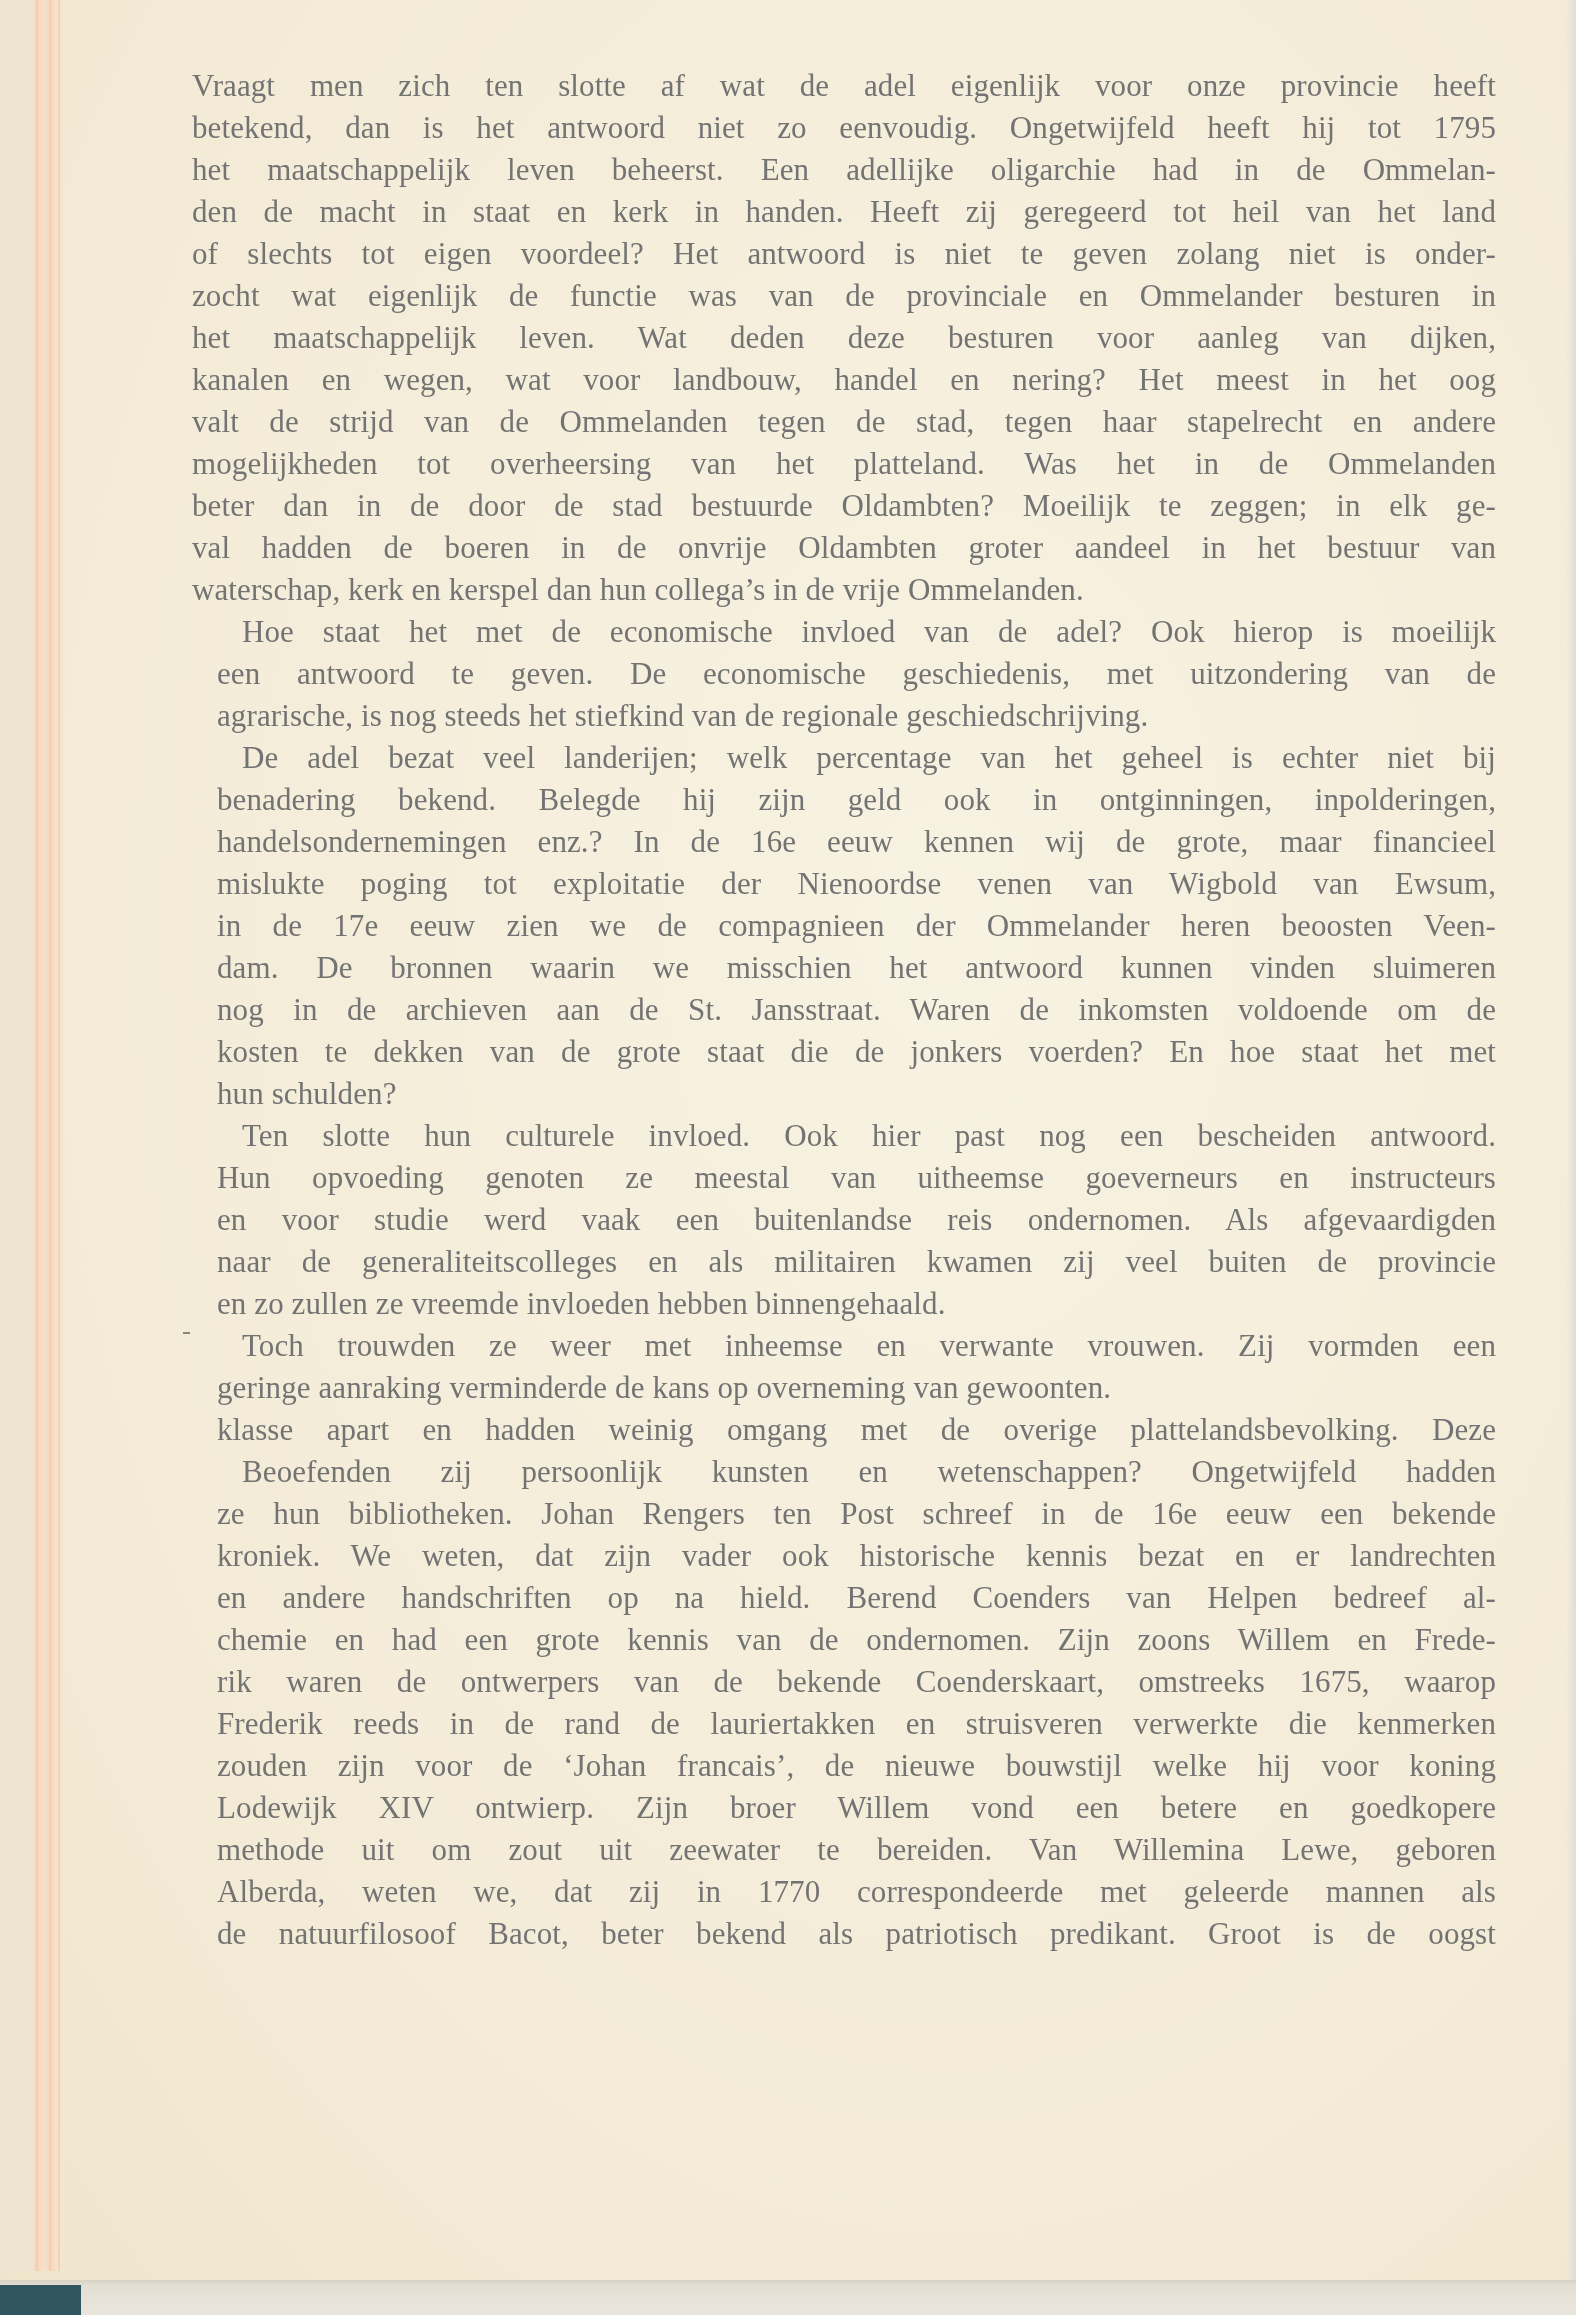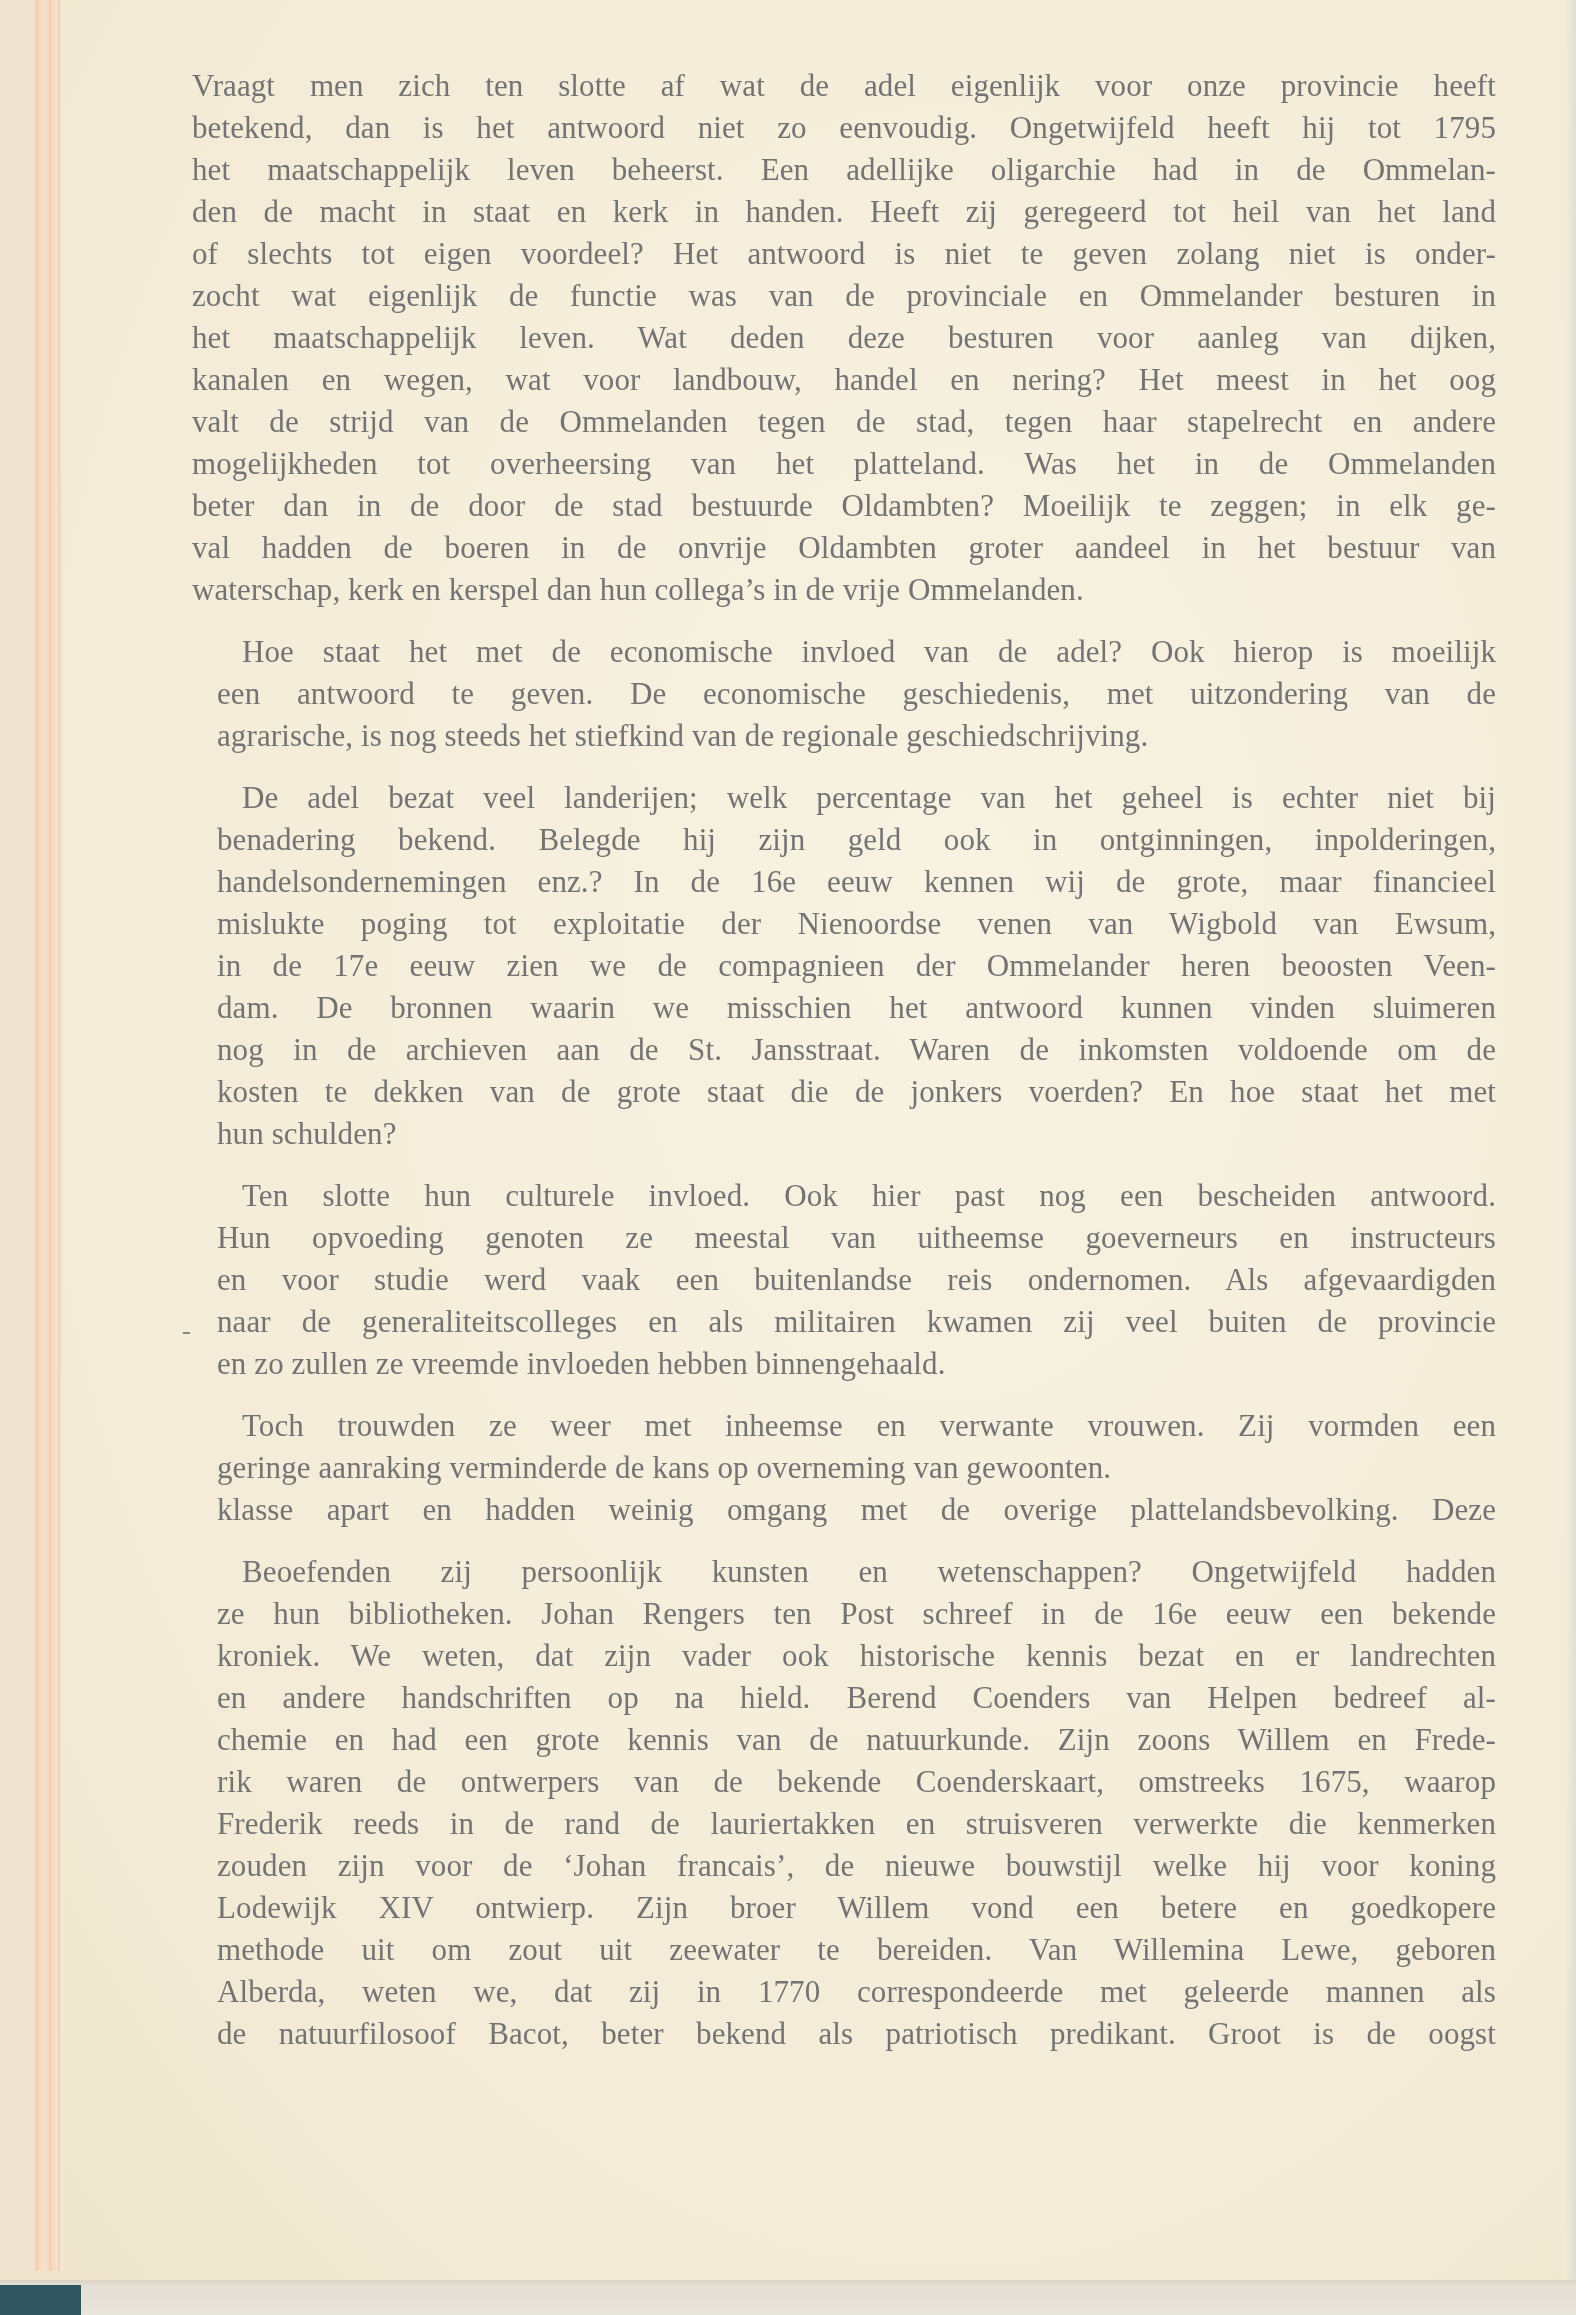--- a/index.html
+++ b/index.html
@@ -76,21 +76,20 @@
       letter-spacing: 0.1px;
     }
     .para {
       margin: 0;
       text-align: justify;
       text-align-last: left;
       hyphens: manual;
     }
     .para.indent {
       text-indent: 25px;
-      margin-top: 20px;
     }
     .line {
       display: block;
       text-align: justify;
       text-align-last: justify;
       white-space: nowrap;
       overflow: visible;
     }
     .line.last {
       text-align-last: left;
@@ -159,21 +158,21 @@
     <div class="para indent">
       <span class="line" style="padding-left: 25px;">Toch trouwden ze weer met inheemse en verwante vrouwen. Zij vormden een</span>
       <span class="line last">geringe aanraking verminderde de kans op overneming van gewoonten.</span>
       <span class="line">klasse apart en hadden weinig omgang met de overige plattelandsbevolking. Deze</span>
     </div>
     <div class="para indent">
       <span class="line" style="padding-left: 25px;">Beoefenden zij persoonlijk kunsten en wetenschappen? Ongetwijfeld hadden</span>
       <span class="line">ze hun bibliotheken. Johan Rengers ten Post schreef in de 16e eeuw een bekende</span>
       <span class="line">kroniek. We weten, dat zijn vader ook historische kennis bezat en er landrechten</span>
       <span class="line">en andere handschriften op na hield. Berend Coenders van Helpen bedreef al-</span>
-      <span class="line">chemie en had een grote kennis van de natuurkunde. Zijn zoons Willem en Frede-</span>
+      <span class="line">chemie en had een grote kennis van de ondernomen. Zijn zoons Willem en Frede-</span>
       <span class="line">rik waren de ontwerpers van de bekende Coenderskaart, omstreeks 1675, waarop</span>
       <span class="line">Frederik reeds in de rand de lauriertakken en struisveren verwerkte die kenmerken</span>
       <span class="line">zouden zijn voor de ‘Johan francais’, de nieuwe bouwstijl welke hij voor koning</span>
       <span class="line">Lodewijk XIV ontwierp. Zijn broer Willem vond een betere en goedkopere</span>
       <span class="line">methode uit om zout uit zeewater te bereiden. Van Willemina Lewe, geboren</span>
       <span class="line">Alberda, weten we, dat zij in 1770 correspondeerde met geleerde mannen als</span>
       <span class="line">de natuurfilosoof Bacot, beter bekend als patriotisch predikant. Groot is de oogst</span>
     </div>
   </div>
 

